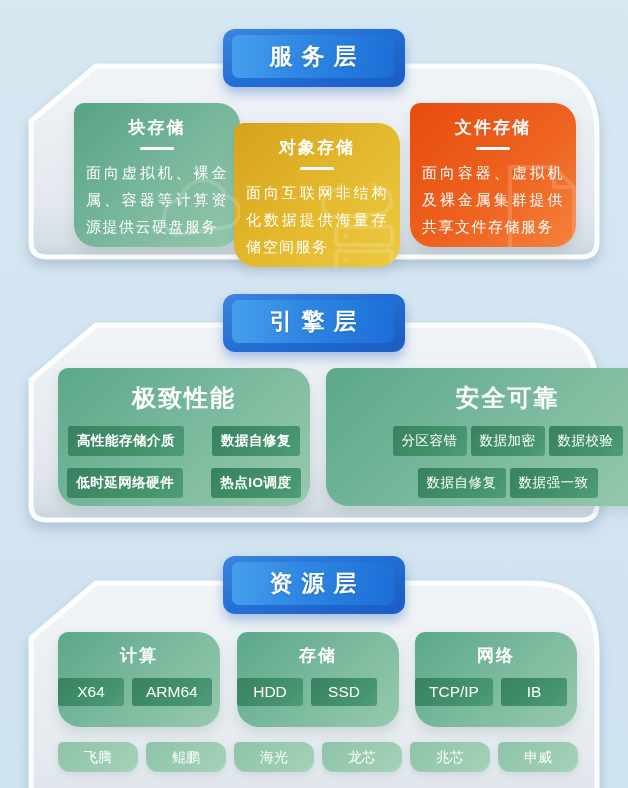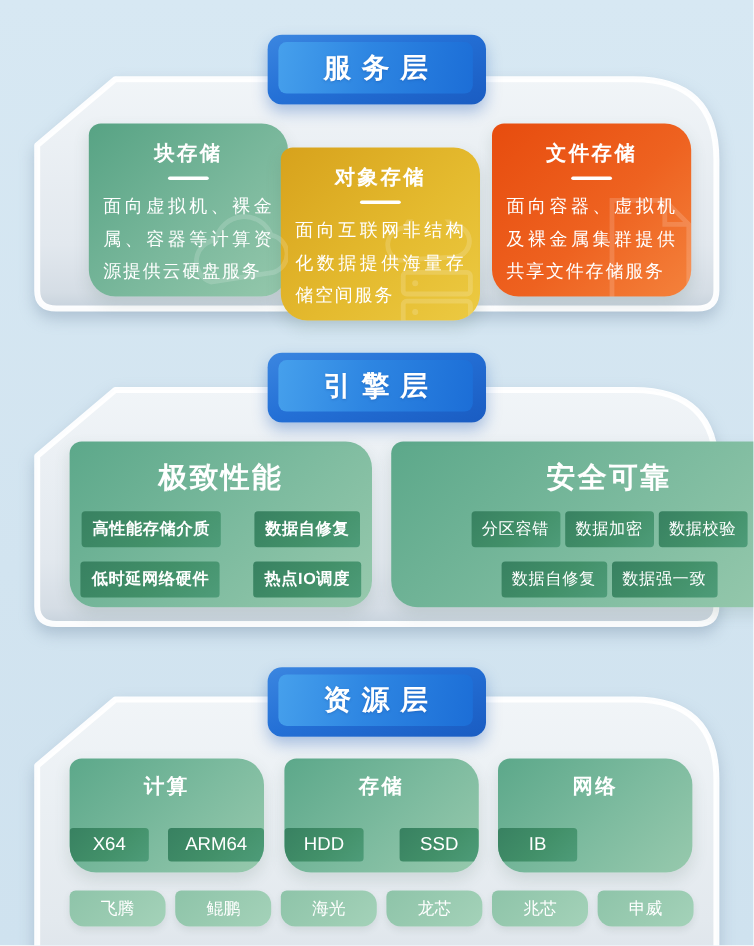--- a/index.html
+++ b/index.html
@@ -54,21 +54,21 @@
   .row-wide{gap:28px;font-weight:bold;}
   .row-mid{gap:4px;}
   .chip-dark{
     display:inline-block;height:30px;line-height:30px;padding:0 9px;
     font-size:13.5px;color:#fff;border-radius:3px;letter-spacing:.5px;
     background:linear-gradient(135deg,#388161 0%,#429069 55%,#4e9c79 100%);
   }
   
   .rcard{top:52px;width:162px;height:95px;}
   .rcard-title{margin-top:12px;text-align:center;font-size:17px;font-weight:bold;letter-spacing:2px;}
-  .rchips{display:flex;justify-content:space-between;gap:8px;margin-top:23px;}
+  .rchips{display:flex;justify-content:flex-start;gap:8px;margin-top:11px;}
   .rchip{
     display:inline-block;height:28px;line-height:28px;padding:0 14px;min-width:38px;
     text-align:center;font-size:15.5px;color:#fff;border-radius:3px;
     background:linear-gradient(135deg,#388161 0%,#429069 55%,#4e9c79 100%);
   }
   
   .vendor-row{position:absolute;left:30px;top:162px;display:flex;gap:8px;}
   .chip-light{
     width:80px;height:30px;line-height:30px;text-align:center;
     font-size:14px;color:#ffffff;border-radius:5px 12px 12px 12px;
@@ -202,20 +202,21 @@
       <div class="card c-teal rcard" style="left:209px;">
         <div class="rcard-title">存储</div>
         <div class="rchips">
           <span class="rchip">HDD</span>
           <span class="rchip">SSD</span>
         </div>
       </div>
       <div class="card c-teal rcard" style="left:387px;">
         <div class="rcard-title">网络</div>
         <div class="rchips">
+          <span class="rchip">TCP/IP</span>
           <span class="rchip">IB</span>
         </div>
       </div>
     </div>
     <div class="vendor-row">
       <span class="chip-light">飞腾</span>
       <span class="chip-light">鲲鹏</span>
       <span class="chip-light">海光</span>
       <span class="chip-light">龙芯</span>
       <span class="chip-light">兆芯</span>

